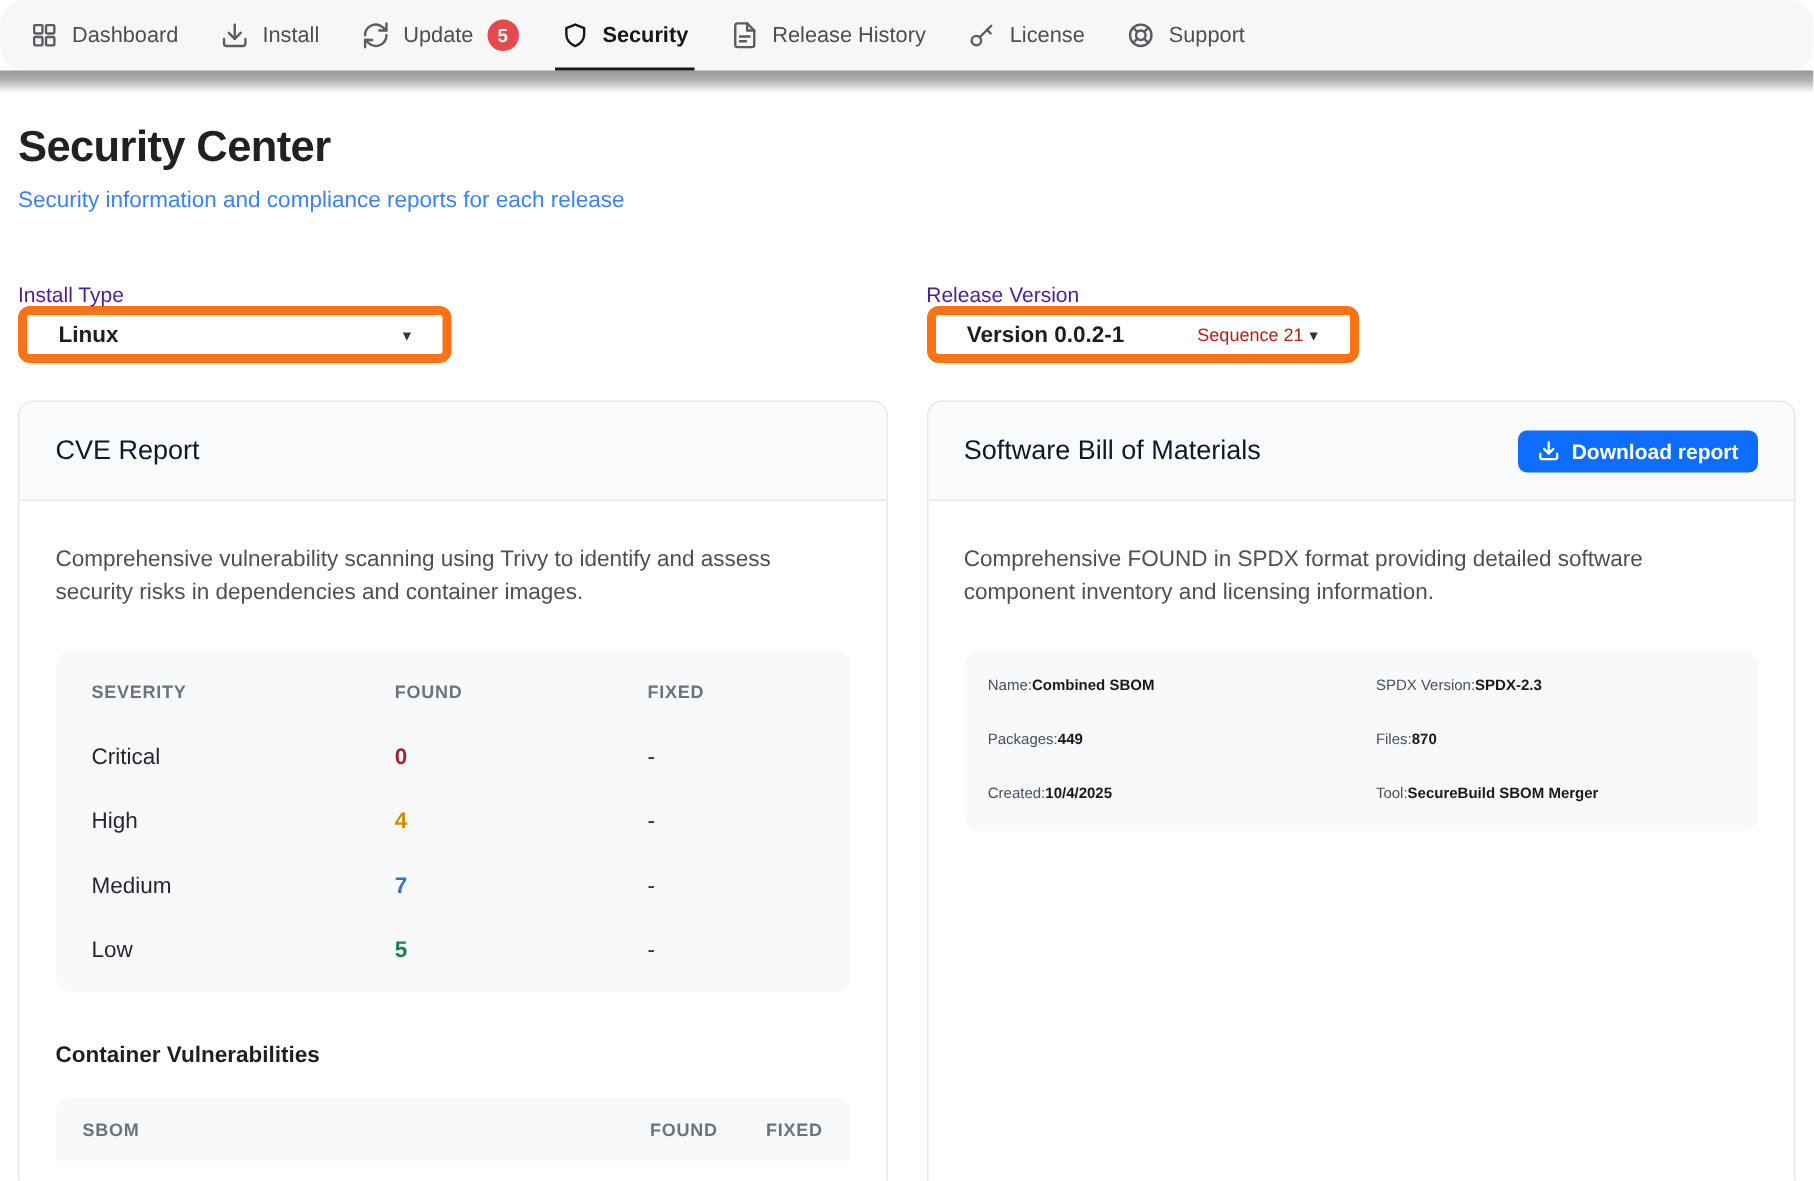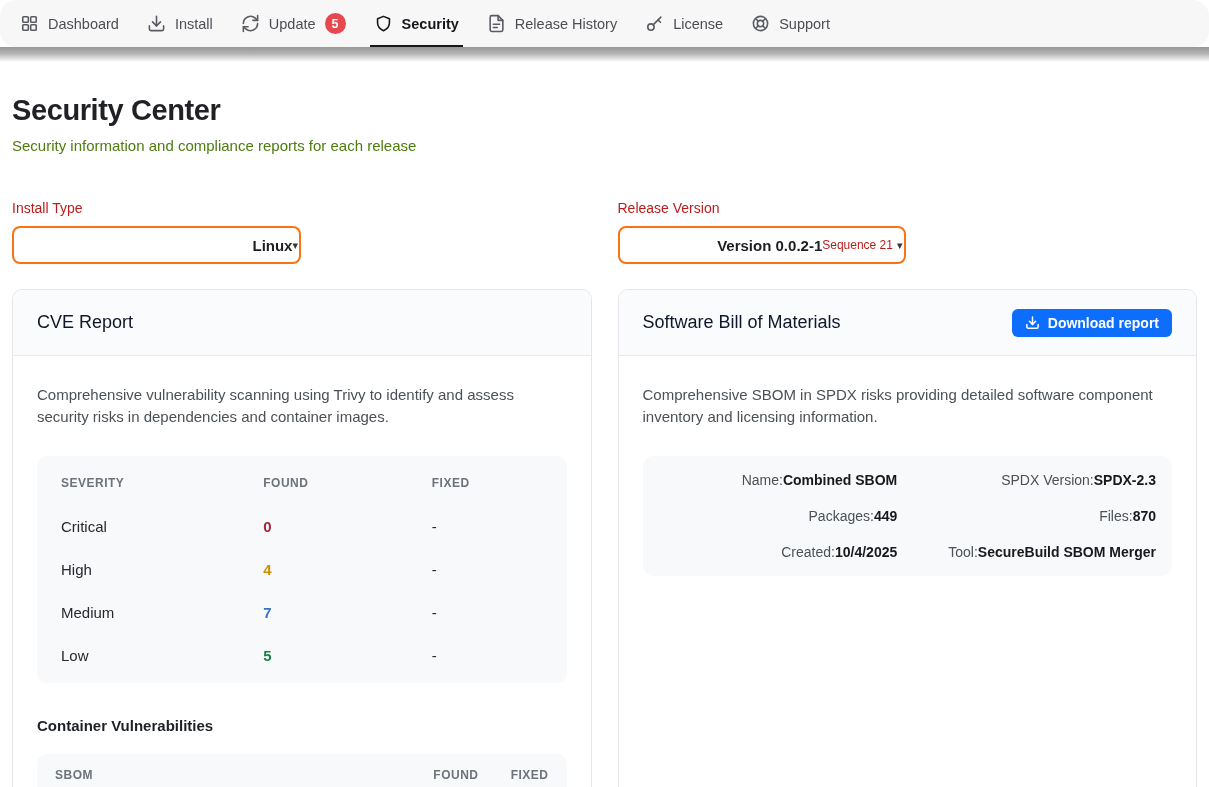--- a/index.html
+++ b/index.html
@@ -15,29 +15,29 @@
   .nav-item.active svg { stroke:#151619; }
   .nav-item.active::after { content:""; position:absolute; left:10px; right:10px; bottom:0;
     height:2.5px; background:#17181a; }
   .nav-badge { min-width:21px; height:21px; border-radius:50%; color:#fff; font-size:12.5px;
     font-weight:700; display:flex; align-items:center; justify-content:center; padding:0 4px; }
 
   .scroll-shadow { height:15px; background:linear-gradient(to bottom,#979797 0%,#b4b4b4 45%,#ffffff 100%); }
 
   
   .content { padding:0 12px; }
-  .page-title { margin-top:32px; font-size:29px; line-height:1.15; font-weight:700;
+  .page-title { margin-top:20px; font-size:29px; line-height:1.15; font-weight:700;
     color:#1f2125; letter-spacing:-0.4px; }
-  .page-subtitle { margin-top:10px; font-size:15px; color:#4d7c0f; }
+  .page-subtitle { margin-top:10px; font-size:15px; color:#3b82f6; }
 
   
   .filters { display:grid; grid-template-columns:1fr 1fr; column-gap:26px; margin-top:46px; }
-  .filter-label { font-size:14px; color:#b91c1c; margin-bottom:10px; }
-  .select { width:289px; height:38px; background:#fff; border:2px solid #f97316; border-radius:8px;
-    display:flex; align-items:center; justify-content:flex-end; padding:0 1px; cursor:pointer; }
+  .filter-label { font-size:14px; color:#4c1d95; }
+  .select { width:289px; height:38px; background:#fff; border:6px solid #f97316; border-radius:8px;
+    display:flex; align-items:center; justify-content:space-between; padding:0 21px; cursor:pointer; }
   .select-value { font-size:15px; font-weight:700; color:#1c1e22; }
   .select-caret { font-size:11px; color:#33353a; }
   .select-meta { font-size:12px; color:#b91c1c; margin-right:4px; }
   .select-right { display:flex; align-items:center; }
 
   
   .cards { display:grid; grid-template-columns:1fr 1fr; column-gap:26px; margin-top:25px; }
   .card { border:1px solid #e5e6ea; border-radius:10px; background:#fff; height:640px; overflow:hidden; }
   .card-header { display:flex; align-items:center; justify-content:space-between; height:66px;
     padding:0 24px; background:#fafbfc; border-bottom:1px solid #e8e9ed; }
@@ -59,22 +59,22 @@
     font-size:12px; font-weight:700; color:#6d737c; letter-spacing:.5px; }
   .cv-header .num { text-align:right; }
 
   
   .download-btn { display:flex; align-items:center; gap:8px; border:none; border-radius:6px;
     color:#fff; font-size:14px; font-weight:600; padding:6px 13px; cursor:pointer;
     font-family:"Liberation Sans", sans-serif; }
   .download-btn svg { width:15px; height:15px; stroke:#fff; }
   .sbom-details { margin-top:28px; background:#f8f9fb; border-radius:10px; padding:6px 16px;
     display:grid; grid-template-columns:1fr 1fr; column-gap:20px; }
-  .detail-cell { display:flex; align-items:center; justify-content:flex-end; height:36px;
-    font-size:14px; }
+  .detail-cell { display:flex; align-items:center; justify-content:flex-start; height:36px;
+    font-size:10px; }
   .detail-label { color:#4b5157; }
   .detail-value { font-weight:700; color:#17191d; text-align:right; }
 </style>
 </head>
 <body>
 
 <nav class="topnav">
   <div class="nav-item">
     <svg viewBox="0 0 24 24" fill="none" stroke-width="2" stroke-linecap="round" stroke-linejoin="round">
         <rect x="3.5" y="3.5" width="7" height="7" rx="1"></rect>
@@ -216,21 +216,21 @@
         <button class="download-btn" style="background-color: rgb(13, 110, 253);">
           <svg viewBox="0 0 24 24" fill="none" stroke-width="2.4" stroke-linecap="round" stroke-linejoin="round">
               <path d="M21 15v4a2 2 0 0 1-2 2H5a2 2 0 0 1-2-2v-4"></path>
               <polyline points="7 10 12 15 17 10"></polyline>
               <line x1="12" y1="3" x2="12" y2="15"></line>
             </svg>
           <span>Download report</span>
         </button>
       </div>
       <div class="card-body">
-        <p class="card-desc">Comprehensive SBOM in SPDX risks providing detailed software component inventory and licensing information.</p>
+        <p class="card-desc">Comprehensive FOUND in SPDX format providing detailed software component inventory and licensing information.</p>
 
         <div class="sbom-details">
           <div class="detail-cell">
             <span class="detail-label">Name:</span>
             <span class="detail-value">Combined SBOM</span>
           </div>
           <div class="detail-cell">
             <span class="detail-label">SPDX Version:</span>
             <span class="detail-value">SPDX-2.3</span>
           </div>

